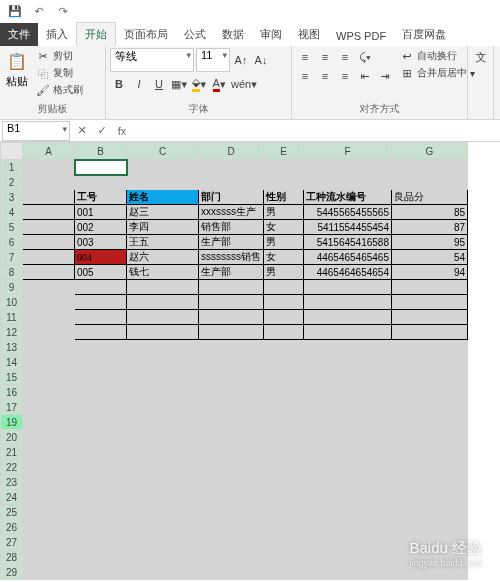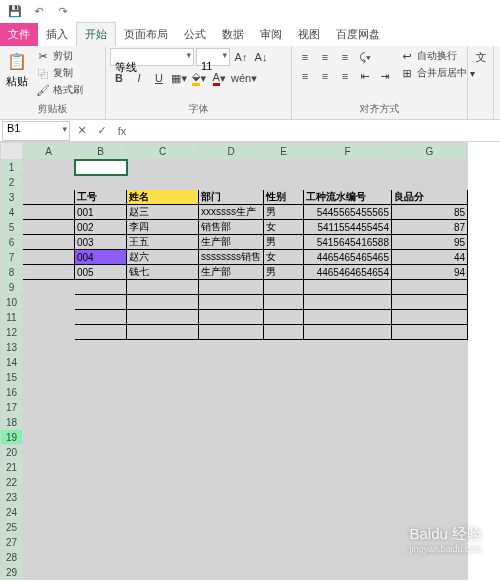--- a/index.html
+++ b/index.html
@@ -1,50 +1,50 @@
 <!DOCTYPE html>
 <html><head>
 <meta charset="utf-8">
 <style>
 *{box-sizing:border-box;margin:0;padding:0;font-family:"Microsoft YaHei",sans-serif}
 body{width:500px;height:582px;background:#fff;overflow:hidden;position:relative;font-size:11px}
 .titlebar{height:22px;background:#fff;display:flex;align-items:center;gap:6px;padding:0 6px}
 .tb-btn{width:18px;height:18px;display:flex;align-items:center;justify-content:center;color:#666}
 .menubar{height:24px;background:#fff;display:flex;align-items:flex-end}
 .menu-item{padding:4px 8px;font-size:11px;color:#444;cursor:pointer}
-.menu-item.file{background:#ec4899;color:#fff}
+.menu-item.file{background:#404040;color:#fff}
 .menu-item.active{background:#f3f3f3;border:1px solid #d4d4d4;border-bottom:none;color:#217346}
 .ribbon{height:74px;background:#f3f3f3;border-bottom:1px solid #d4d4d4;display:flex}
 .rgroup{border-right:1px solid #d4d4d4;padding:2px 4px;display:flex;flex-direction:column;justify-content:space-between;position:relative}
 .rgroup-label{font-size:10px;color:#666;text-align:center;padding-bottom:1px}
 .rgroup-body{flex:1;display:flex;gap:4px;align-items:flex-start}
 .vbtn{display:flex;flex-direction:column;align-items:center;gap:2px;padding:2px;cursor:pointer}
 .vbtn .ic{width:22px;height:22px;display:flex;align-items:center;justify-content:center;font-size:16px}
 .stack{display:flex;flex-direction:column;gap:1px}
 .srow{display:flex;align-items:center;gap:3px;font-size:10px;color:#444;cursor:pointer;padding:1px 2px;white-space:nowrap}
 .srow .ic{width:14px;height:14px;display:flex;align-items:center;justify-content:center;font-size:11px}
 .font-tools{display:flex;flex-direction:column;gap:3px}
 .ft-row{display:flex;gap:2px;align-items:center}
-.sel{height:18px;border:1px solid #ccc;background:#fff;font-size:11px;padding:11px 14px 0 4px;position:relative}
+.sel{height:24px;border:1px solid #ccc;background:#fff;font-size:11px;padding:0 14px 0 4px;position:relative}
 .sel::after{content:"▾";position:absolute;right:2px;top:1px;font-size:9px;color:#666}
 .tbtn{min-width:18px;height:18px;display:flex;align-items:center;justify-content:center;border:1px solid transparent;cursor:pointer;font-size:11px;color:#444}
 .namebox-row{height:22px;border-bottom:1px solid #d4d4d4;display:flex;align-items:center;background:#fff}
 .namebox{width:68px;height:20px;border:1px solid #ccc;padding:0 28px 0 4px;font-size:11px;position:relative;margin:0 2px}
 .namebox::after{content:"▾";position:absolute;right:2px;top:2px;font-size:9px;color:#666}
 .fx-btn{width:20px;text-align:center;color:#666;cursor:pointer}
 .fx-input{flex:1;height:20px;border:none;padding:0 4px;font-size:11px}
 .sheet{position:relative;overflow:hidden}
 .grid{border-collapse:collapse;table-layout:fixed}
 .grid th,.grid td{border:1px solid #d4d4d4;font-size:10px;height:15px;padding:0 2px;overflow:hidden;white-space:nowrap}
 .grid th{background:#e6e6e6;color:#444;font-weight:normal;text-align:center}
 .grid th.colh{height:17px}
 .grid th.rowh{width:22px;text-align:center}
 .corner{width:22px;background:#e6e6e6}
 .datacell{background:#d4d4d4}
-.watermark{position:absolute;right:18px;bottom:28px;color:rgba(255,255,255,.9);font-size:15px;text-shadow:0 0 4px rgba(0,0,0,.4)}
+.watermark{position:absolute;right:18px;bottom:14px;color:rgba(255,255,255,.9);font-size:15px;text-shadow:0 0 4px rgba(0,0,0,.4)}
 .watermark small{display:block;font-size:9px;color:rgba(255,255,255,.7);text-align:right}
 .active-cell{background:#fff!important;outline:2px solid #217346;outline-offset:-1px}
 </style>
 </head>
 <body>
 
 <div class="titlebar">
   <span class="tb-btn">💾</span>
   <span class="tb-btn">↶</span>
   <span class="tb-btn">↷</span>
@@ -52,20 +52,21 @@
 
 <div class="menubar">
   <span class="menu-item file">文件</span>
   <span class="menu-item">插入</span>
   <span class="menu-item active">开始</span>
   <span class="menu-item">页面布局</span>
   <span class="menu-item">公式</span>
   <span class="menu-item">数据</span>
   <span class="menu-item">审阅</span>
   <span class="menu-item">视图</span>
+  <span class="menu-item">WPS PDF</span>
   <span class="menu-item">百度网盘</span>
 </div>
 
 <div class="ribbon">
   <div class="rgroup" style="width:106px">
     <div class="rgroup-body">
       <div class="vbtn">
         <span class="ic">📋</span>
         <span>粘贴</span>
       </div>
@@ -189,25 +190,25 @@
           <td class="datacell"></td>
           <td class="datacell"></td>
           <td class="datacell"></td>
           <td class="datacell"></td>
           <td class="datacell"></td>
         </tr>
         <tr>
           <th class="rowh" style="background:#c8e0d0">3</th>
           <td class="datacell" style="border:1px solid #000;background:#d4d4d4;font-weight:bold"></td>
           <td class="datacell" style="border:1px solid #000;background:#d4d4d4;font-weight:bold">工号</td>
-          <td class="datacell" style="border:1px solid #000;background:#fde047;font-weight:bold">姓名</td>
+          <td class="datacell" style="border:1px solid #000;background:#0ea5e9;font-weight:bold">姓名</td>
           <td class="datacell" style="border:1px solid #000;background:#d4d4d4;font-weight:bold">部门</td>
           <td class="datacell" style="border:1px solid #000;background:#d4d4d4;font-weight:bold">性别</td>
           <td class="datacell" style="border:1px solid #000;background:#d4d4d4;font-weight:bold">工种流水编号</td>
-          <td class="datacell" style="border:1px solid #000;background:#d4d4d4;font-weight:bold">良品分</td>
+          <td class="datacell" style="border:1px solid #000;background:#d4d4d4;font-weight:normal">良品分</td>
         </tr>
         <tr>
           <th class="rowh" style="background:#c8e0d0">4</th>
           <td class="datacell" style="border:1px solid #000;background:#d4d4d4;"></td>
           <td class="datacell" style="border:1px solid #000;background:#d4d4d4;">001</td>
           <td class="datacell" style="border:1px solid #000;background:#d4d4d4;">赵三</td>
           <td class="datacell" style="border:1px solid #000;background:#d4d4d4;">xxxssss生产</td>
           <td class="datacell" style="border:1px solid #000;background:#d4d4d4;">男</td>
           <td class="datacell" style="border:1px solid #000;background:#d4d4d4;text-align:right;">5445565455565</td>
           <td class="datacell" style="border:1px solid #000;background:#d4d4d4;text-align:right;">85</td>
@@ -228,26 +229,26 @@
           <td class="datacell" style="border:1px solid #000;background:#d4d4d4;">003</td>
           <td class="datacell" style="border:1px solid #000;background:#d4d4d4;">王五</td>
           <td class="datacell" style="border:1px solid #000;background:#d4d4d4;">生产部</td>
           <td class="datacell" style="border:1px solid #000;background:#d4d4d4;">男</td>
           <td class="datacell" style="border:1px solid #000;background:#d4d4d4;text-align:right;">5415645416588</td>
           <td class="datacell" style="border:1px solid #000;background:#d4d4d4;text-align:right;">95</td>
         </tr>
         <tr>
           <th class="rowh" style="background:#c8e0d0">7</th>
           <td class="datacell" style="border:1px solid #000;background:#d4d4d4;"></td>
-          <td class="datacell" style="border:1px solid #000;background:#8b5cf6;">004</td>
+          <td class="datacell" style="border:1px solid #000;background:#b91c1c;font-family:Liberation Serif, serif;">004</td>
           <td class="datacell" style="border:1px solid #000;background:#d4d4d4;">赵六</td>
           <td class="datacell" style="border:1px solid #000;background:#d4d4d4;">ssssssss销售</td>
           <td class="datacell" style="border:1px solid #000;background:#d4d4d4;">女</td>
           <td class="datacell" style="border:1px solid #000;background:#d4d4d4;text-align:right;">4465465465465</td>
-          <td class="datacell" style="border:1px solid #000;background:#d4d4d4;text-align:right;">44</td>
+          <td class="datacell" style="border:1px solid #000;background:#d4d4d4;text-align:right;">54</td>
         </tr>
         <tr>
           <th class="rowh" style="background:#c8e0d0">8</th>
           <td class="datacell" style="border:1px solid #000;background:#d4d4d4;"></td>
           <td class="datacell" style="border:1px solid #000;background:#d4d4d4;">005</td>
           <td class="datacell" style="border:1px solid #000;background:#d4d4d4;">钱七</td>
           <td class="datacell" style="border:1px solid #000;background:#d4d4d4;">生产部</td>
           <td class="datacell" style="border:1px solid #000;background:#d4d4d4;">男</td>
           <td class="datacell" style="border:1px solid #000;background:#d4d4d4;text-align:right;">4465464654654</td>
           <td class="datacell" style="border:1px solid #000;background:#d4d4d4;text-align:right;">94</td>
@@ -336,30 +337,20 @@
           <th class="rowh" style="background:#c8e0d0">17</th>
           <td class="datacell"></td>
           <td class="datacell"></td>
           <td class="datacell"></td>
           <td class="datacell"></td>
           <td class="datacell"></td>
           <td class="datacell"></td>
           <td class="datacell"></td>
         </tr>
         <tr>
-          <th class="rowh" style="background:#c8e0d0">18</th>
-          <td class="datacell"></td>
-          <td class="datacell"></td>
-          <td class="datacell"></td>
-          <td class="datacell"></td>
-          <td class="datacell"></td>
-          <td class="datacell"></td>
-          <td class="datacell"></td>
-        </tr>
-        <tr>
           <th class="rowh" style="background:#86efac">19</th>
           <td class="datacell"></td>
           <td class="datacell"></td>
           <td class="datacell"></td>
           <td class="datacell"></td>
           <td class="datacell"></td>
           <td class="datacell"></td>
           <td class="datacell"></td>
         </tr>
         <tr>
@@ -407,20 +398,30 @@
           <td class="datacell"></td>
           <td class="datacell"></td>
           <td class="datacell"></td>
           <td class="datacell"></td>
           <td class="datacell"></td>
           <td class="datacell"></td>
           <td class="datacell"></td>
         </tr>
         <tr>
           <th class="rowh" style="background:#c8e0d0">25</th>
+          <td class="datacell"></td>
+          <td class="datacell"></td>
+          <td class="datacell"></td>
+          <td class="datacell"></td>
+          <td class="datacell"></td>
+          <td class="datacell"></td>
+          <td class="datacell"></td>
+        </tr>
+        <tr>
+          <th class="rowh" style="background:#c8e0d0">26</th>
           <td class="datacell"></td>
           <td class="datacell"></td>
           <td class="datacell"></td>
           <td class="datacell"></td>
           <td class="datacell"></td>
           <td class="datacell"></td>
           <td class="datacell"></td>
         </tr>
         <tr>
           <th class="rowh" style="background:#c8e0d0">27</th>

